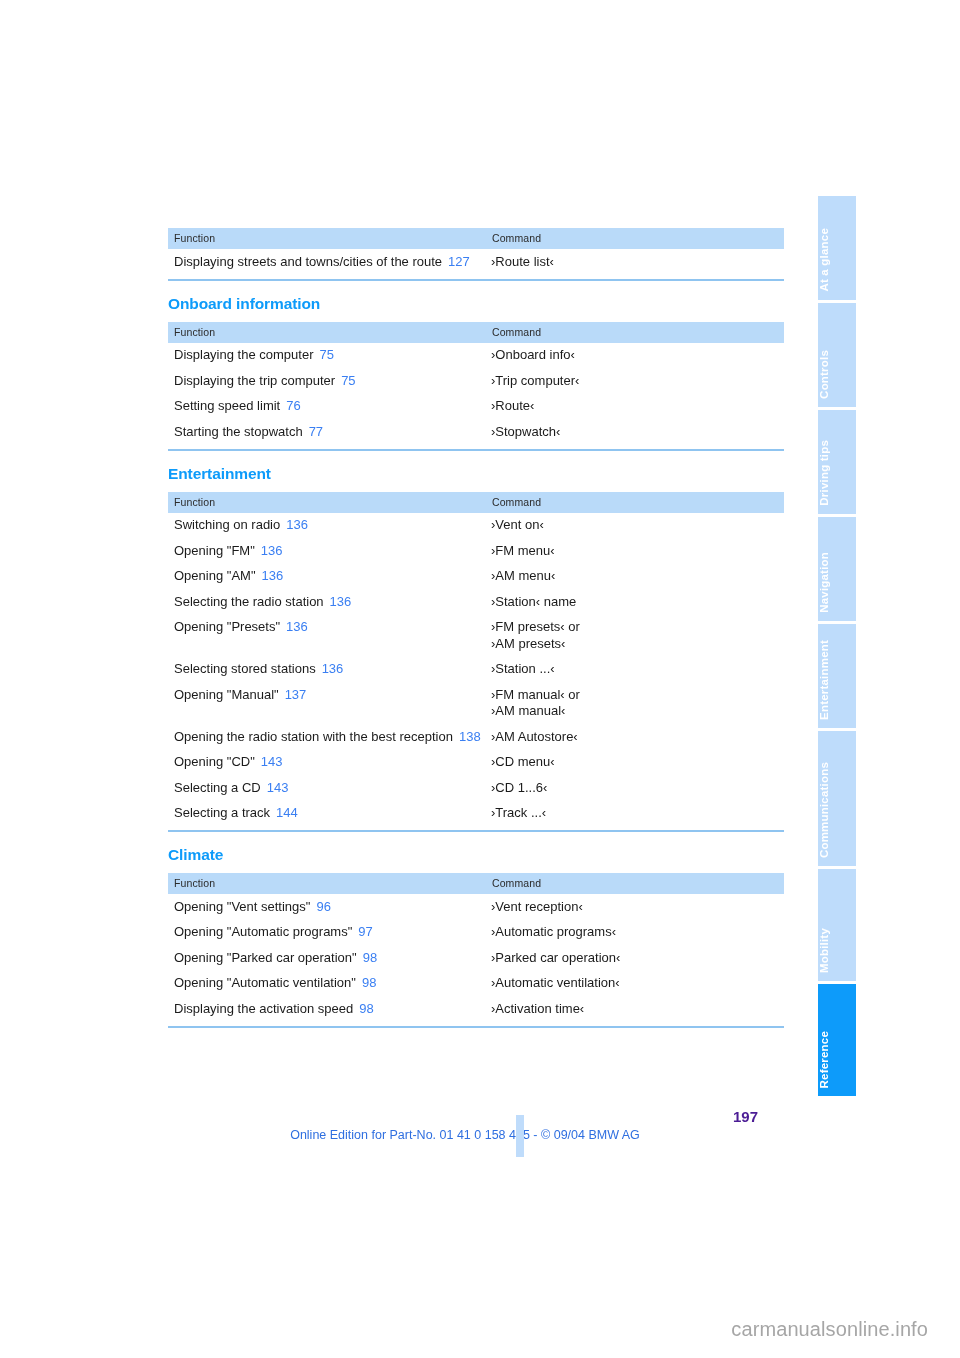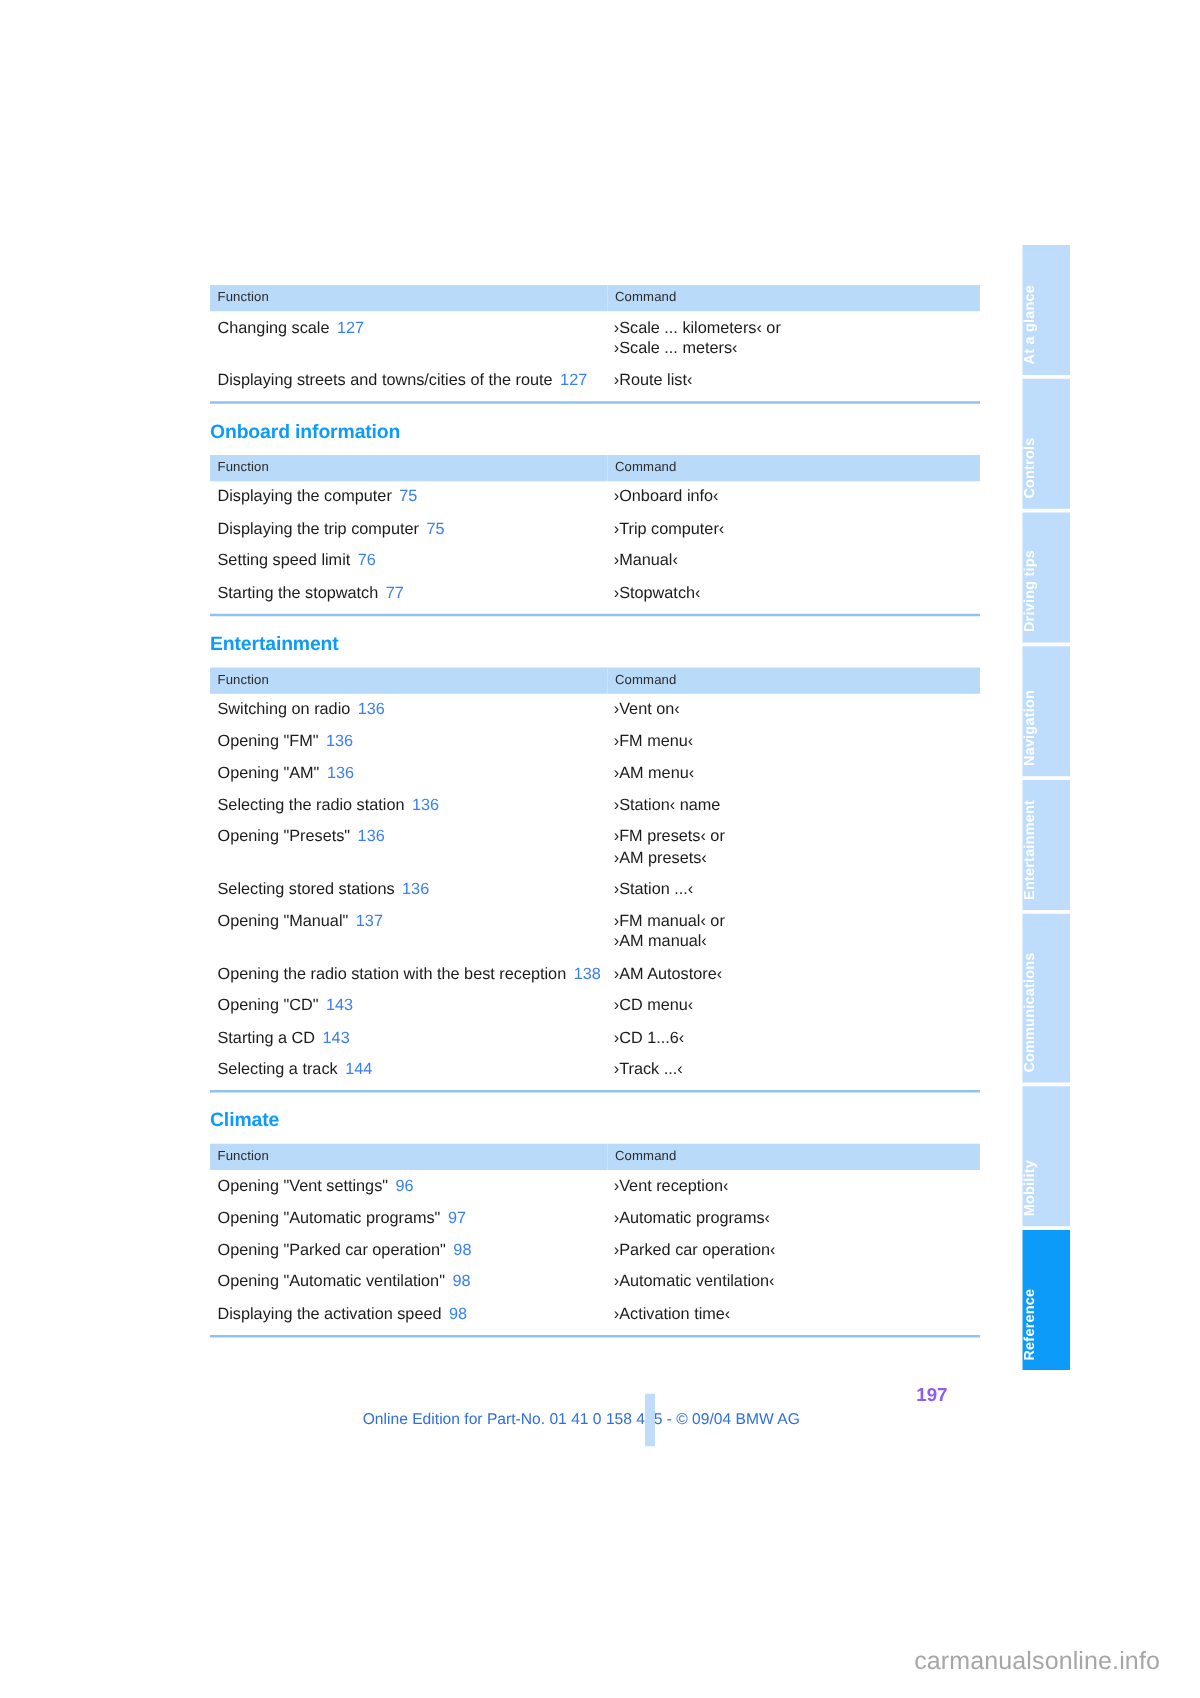--- a/index.html
+++ b/index.html
@@ -81,21 +81,21 @@
   #footer {
     position: absolute;
     left: 168px;
     top: 1108px;
     width: 616px;
     text-align: center;
   }
   #page-number {
     font-size: 15px;
     font-weight: bold;
-    color: #8b5cf6;
+    color: #4c1d95;
     text-align: right;
     padding-right: 26px;
     line-height: 18px;
   }
   #footer-line {
     font-size: 12.5px;
     color: #2f6fe0;
     text-align: center;
     padding-right: 22px;
     margin-top: 2px;
@@ -164,25 +164,20 @@
           <col class="c-cmd">
         </colgroup>
         <thead>
           <tr>
             <th>Function</th>
             <th>Command</th>
           </tr>
         </thead>
         <tbody>
           <tr>
-            <td><span>Changing scale</span><span class="pg">127</span></td>
-            <td class="cmd-col two-line">›Scale ... kilometers‹  or
-›Scale ... meters‹</td>
-          </tr>
-          <tr>
             <td><span>Displaying streets and towns/cities of the route</span><span class="pg">127</span></td>
             <td class="cmd-col two-line">›Route list‹</td>
           </tr>
         </tbody>
       </table>
       <div class="rule"></div>
     </div>
     <div class="section">
       <div class="section-title">Onboard information</div>
       <table class="cmd-table">
@@ -200,21 +195,21 @@
           <tr>
             <td><span>Displaying the computer</span><span class="pg">75</span></td>
             <td class="cmd-col two-line">›Onboard info‹</td>
           </tr>
           <tr>
             <td><span>Displaying the trip computer</span><span class="pg">75</span></td>
             <td class="cmd-col two-line">›Trip computer‹</td>
           </tr>
           <tr>
             <td><span>Setting speed limit</span><span class="pg">76</span></td>
-            <td class="cmd-col two-line">›Manual‹</td>
+            <td class="cmd-col two-line">›Route‹</td>
           </tr>
           <tr>
             <td><span>Starting the stopwatch</span><span class="pg">77</span></td>
             <td class="cmd-col two-line">›Stopwatch‹</td>
           </tr>
         </tbody>
       </table>
       <div class="rule"></div>
     </div>
     <div class="section">
@@ -263,21 +258,21 @@
           </tr>
           <tr>
             <td><span>Opening the radio station with the best reception</span><span class="pg">138</span></td>
             <td class="cmd-col two-line">›AM Autostore‹</td>
           </tr>
           <tr>
             <td><span>Opening "CD"</span><span class="pg">143</span></td>
             <td class="cmd-col two-line">›CD menu‹</td>
           </tr>
           <tr>
-            <td><span>Starting a CD</span><span class="pg">143</span></td>
+            <td><span>Selecting a CD</span><span class="pg">143</span></td>
             <td class="cmd-col two-line">›CD 1...6‹</td>
           </tr>
           <tr>
             <td><span>Selecting a track</span><span class="pg">144</span></td>
             <td class="cmd-col two-line">›Track ...‹</td>
           </tr>
         </tbody>
       </table>
       <div class="rule"></div>
     </div>

